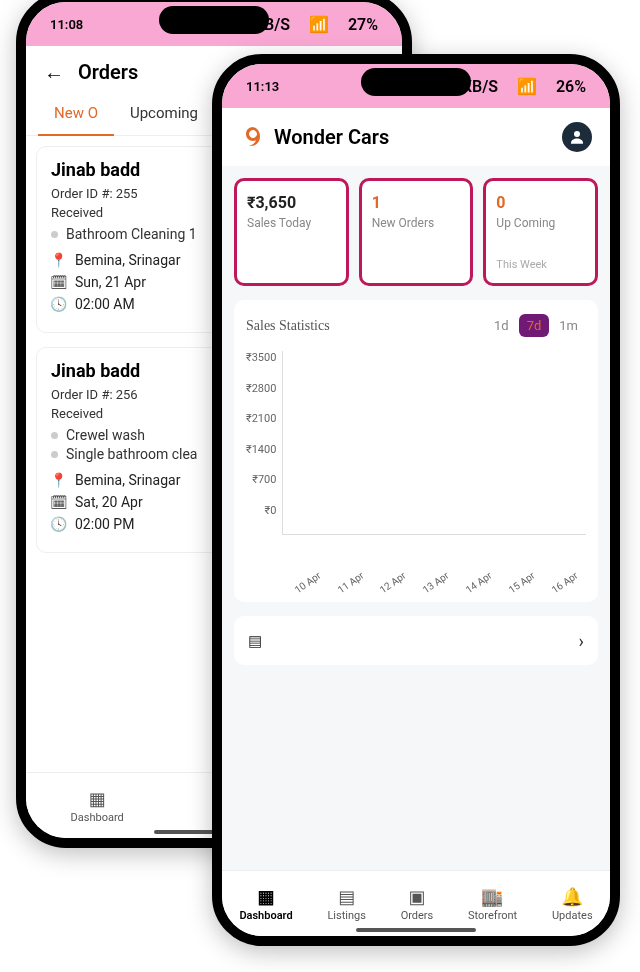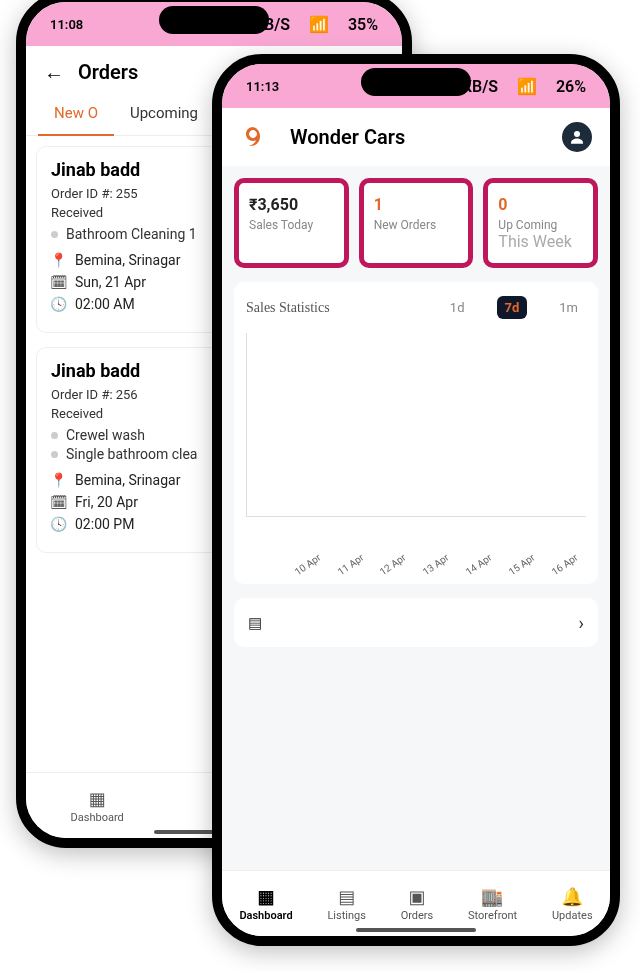--- a/index.html
+++ b/index.html
@@ -135,21 +135,21 @@
     transform: translateX(-50%);
     width: 120px;
     height: 4px;
     background: #555;
     border-radius: 3px;
   }
   
   .r-header {
     display: flex;
     align-items: center;
-    gap: 24px;
+    gap: 8px;
     padding: 14px 18px;
   }
   .logo-circle {
     width: 26px;
     height: 26px;
     border-radius: 50%;
     display: flex;
     align-items: center;
     justify-content: center;
     color: #e2692a;
@@ -170,45 +170,45 @@
   .r-body {
     background: #f6f7f9;
     padding: 12px;
     height: calc(100% - 44px - 58px - 66px);
     overflow: hidden;
   }
   .stat-row { display: flex; gap: 10px; margin-bottom: 14px; }
   .stat-card {
     flex: 1;
     background: #fff;
-    border: 5px solid #be185d;
+    border: 3px solid #be185d;
     border-radius: 10px;
     padding: 12px 10px;
   }
   .stat-val { font-size: 16px; font-weight: 700; color: #222; }
   .stat-val.accent { color: #e2692a; }
   .stat-label { font-size: 12px; color: #888; margin-top: 4px; }
-  .stat-sub { font-size: 16px; color: #aaa; }
+  .stat-sub { font-size: 11px; color: #aaa; margin-top: 28px; }
   .panel {
     background: #fff;
     border-radius: 10px;
     padding: 14px 12px;
     margin-bottom: 14px;
   }
   .panel-head { display: flex; align-items: center; justify-content: space-between; margin-bottom: 14px; }
   .panel-title { font-size: 14px; color: #555; font-family: Liberation Serif, serif; }
-  .range-pick { display: flex; gap: 24px; }
+  .range-pick { display: flex; gap: 2px; }
   .range {
     font-size: 13px;
     padding: 4px 8px;
     border-radius: 6px;
     color: #888;
     cursor: pointer;
   }
-  .range.active { background: #0f172a; color: #e2692a; font-weight: 700; }
+  .range.active { background: #701a75; color: #e2692a; font-weight: 400; }
   
   .chart {
     display: flex;
     height: 220px;
   }
   .y-axis {
     display: flex;
     flex-direction: column;
     justify-content: space-between;
     font-size: 11px;
@@ -263,21 +263,21 @@
 </head>
 <body>
 
 <div class="phone phone-left">
   <div class="status-bar">
     <div class="notch"></div>
     <span>11:08</span>
     <span class="right-icons">
       <span>5.00 KB/S</span>
       <span>📶</span>
-      <span>35%</span>
+      <span>27%</span>
     </span>
   </div>
 
   <div class="header-row">
     <span class="back-arrow">←</span>
     <span class="header-title">Orders</span>
   </div>
 
   <div class="tabs">
     <div class="tab active">New O</div>
@@ -323,21 +323,21 @@
             <span class="bullet"></span>
             <span>Single bathroom clea</span>
           </div>
       </div>
       <div class="detail-row">
           <span class="ico">📍</span>
           <span>Bemina, Srinagar</span>
         </div>
       <div class="detail-row">
           <span class="ico">🗓</span>
-          <span>Fri, 20 Apr</span>
+          <span>Sat, 20 Apr</span>
         </div>
       <div class="detail-row">
           <span class="ico">🕓</span>
           <span>02:00 PM</span>
         </div>
     </div>
   </div>
 
   <div class="bottom-nav">
     <div class="nav-item">
@@ -403,20 +403,28 @@
       <div class="panel-head">
         <span class="panel-title">Sales Statistics</span>
         <div class="range-pick">
           <span class="range">1d</span>
           <span class="range active">7d</span>
           <span class="range">1m</span>
         </div>
       </div>
 
       <div class="chart">
+        <div class="y-axis">
+          <span>₹3500</span>
+          <span>₹2800</span>
+          <span>₹2100</span>
+          <span>₹1400</span>
+          <span>₹700</span>
+          <span>₹0</span>
+        </div>
         <div class="plot">
           <div class="bars" id="bars">
               <div class="bar-col">
                 <div class="bar" style="height: 0px;"></div>
               </div>
               <div class="bar-col">
                 <div class="bar" style="height: 0px;"></div>
               </div>
               <div class="bar-col">
                 <div class="bar" style="height: 0px;"></div>

